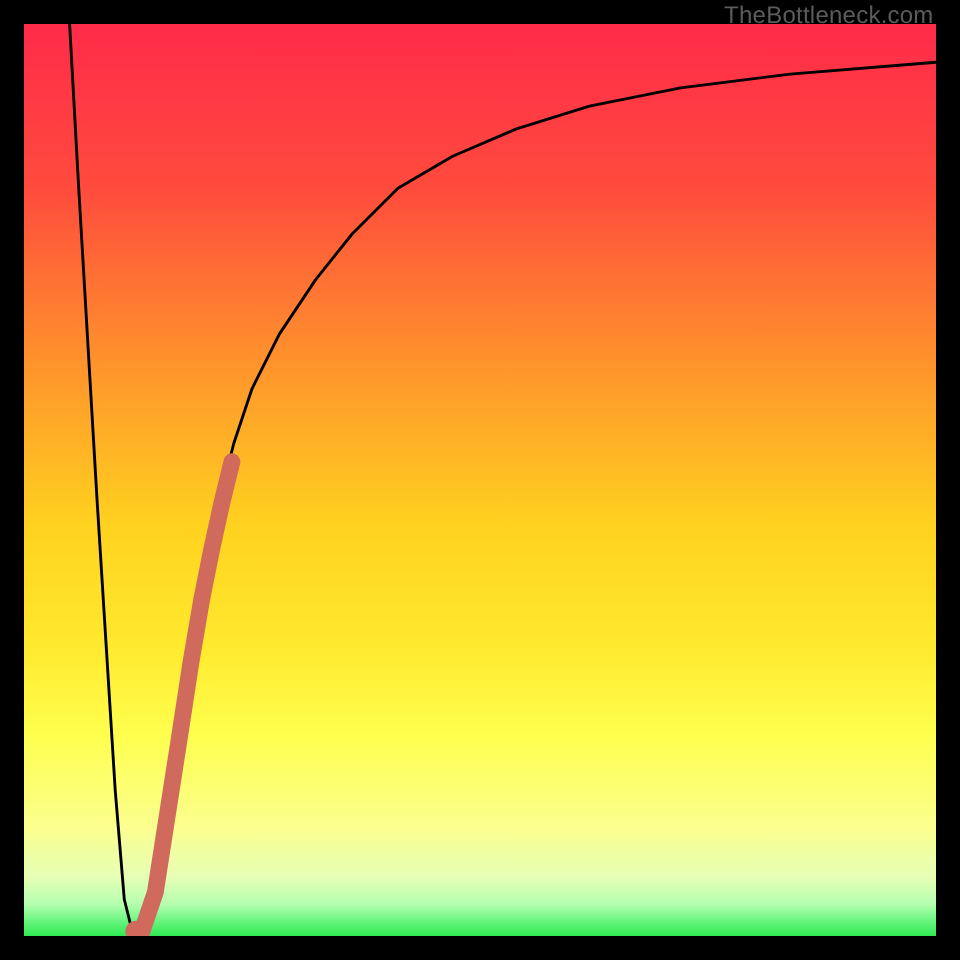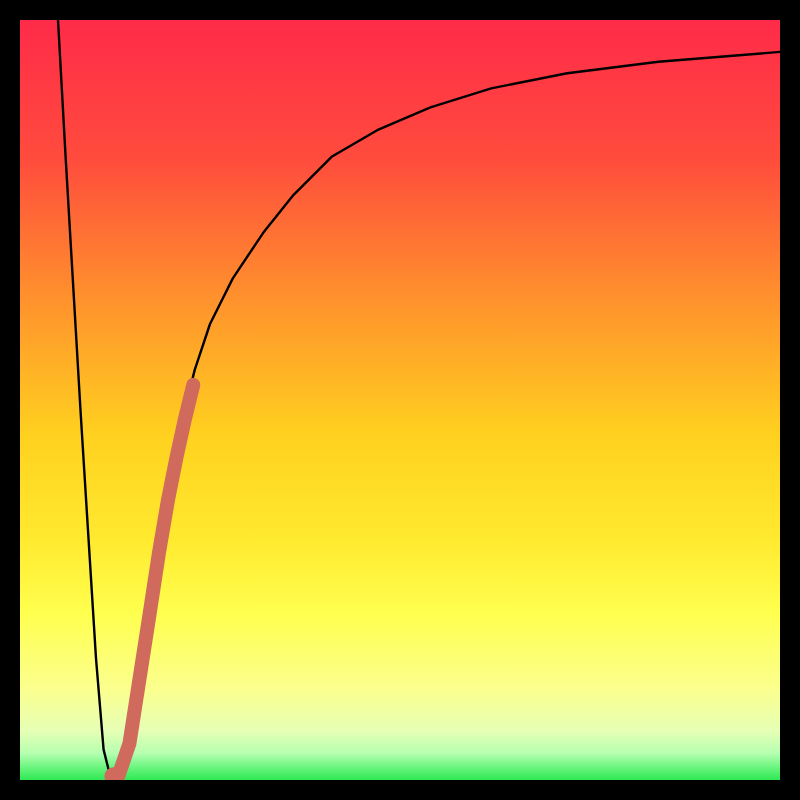--- a/index.html
+++ b/index.html
@@ -40,20 +40,21 @@
     position: absolute;
     inset: 0;
     width: 100%;
     height: 100%;
   }
 </style>
 </head>
 <body>
 
 <div class="chart-frame">
+  <div class="watermark">TheBottleneck.com</div>
 
   <div class="plot-area">
     <svg class="gradient-bg" viewBox="0 0 760 760" preserveAspectRatio="none">
       <defs>
         <linearGradient id="bg-grad" x1="0" y1="0" x2="0" y2="1">
             <stop offset="0%" stop-color="#ff2b49"></stop>
             <stop offset="18%" stop-color="#ff4b3d"></stop>
             <stop offset="36%" stop-color="#ff8f2d"></stop>
             <stop offset="55.00000000000001%" stop-color="#ffd21f"></stop>
             <stop offset="68%" stop-color="#ffe92e"></stop>

